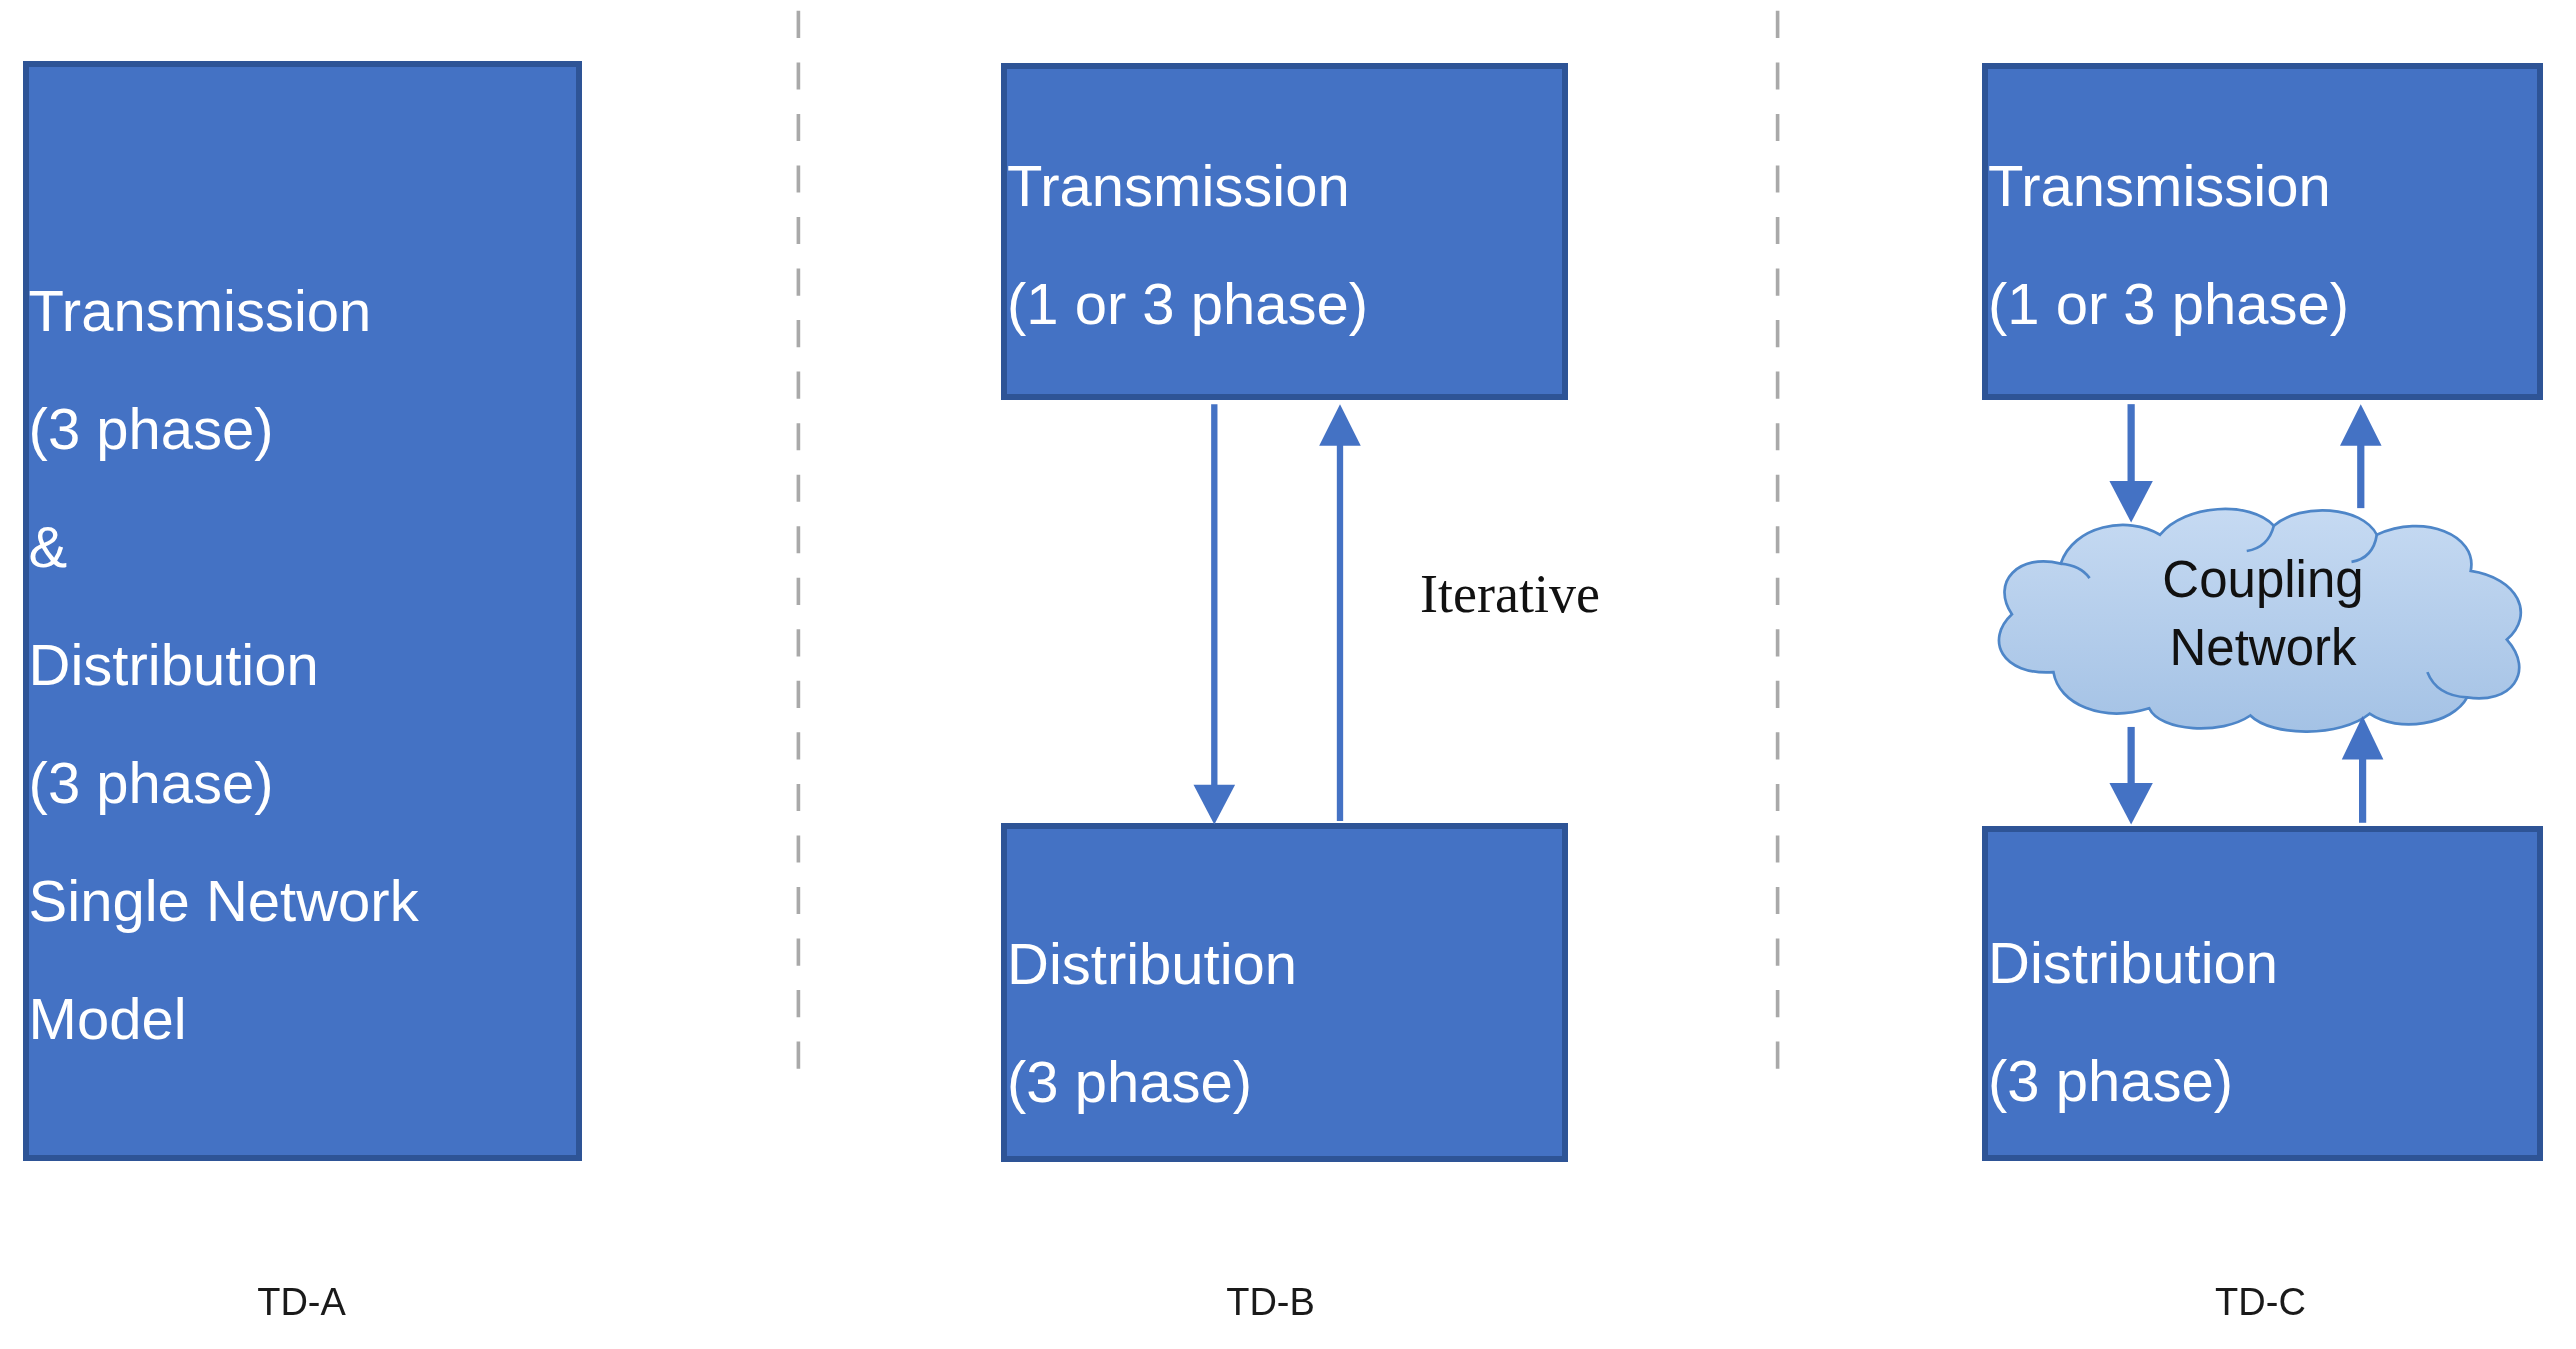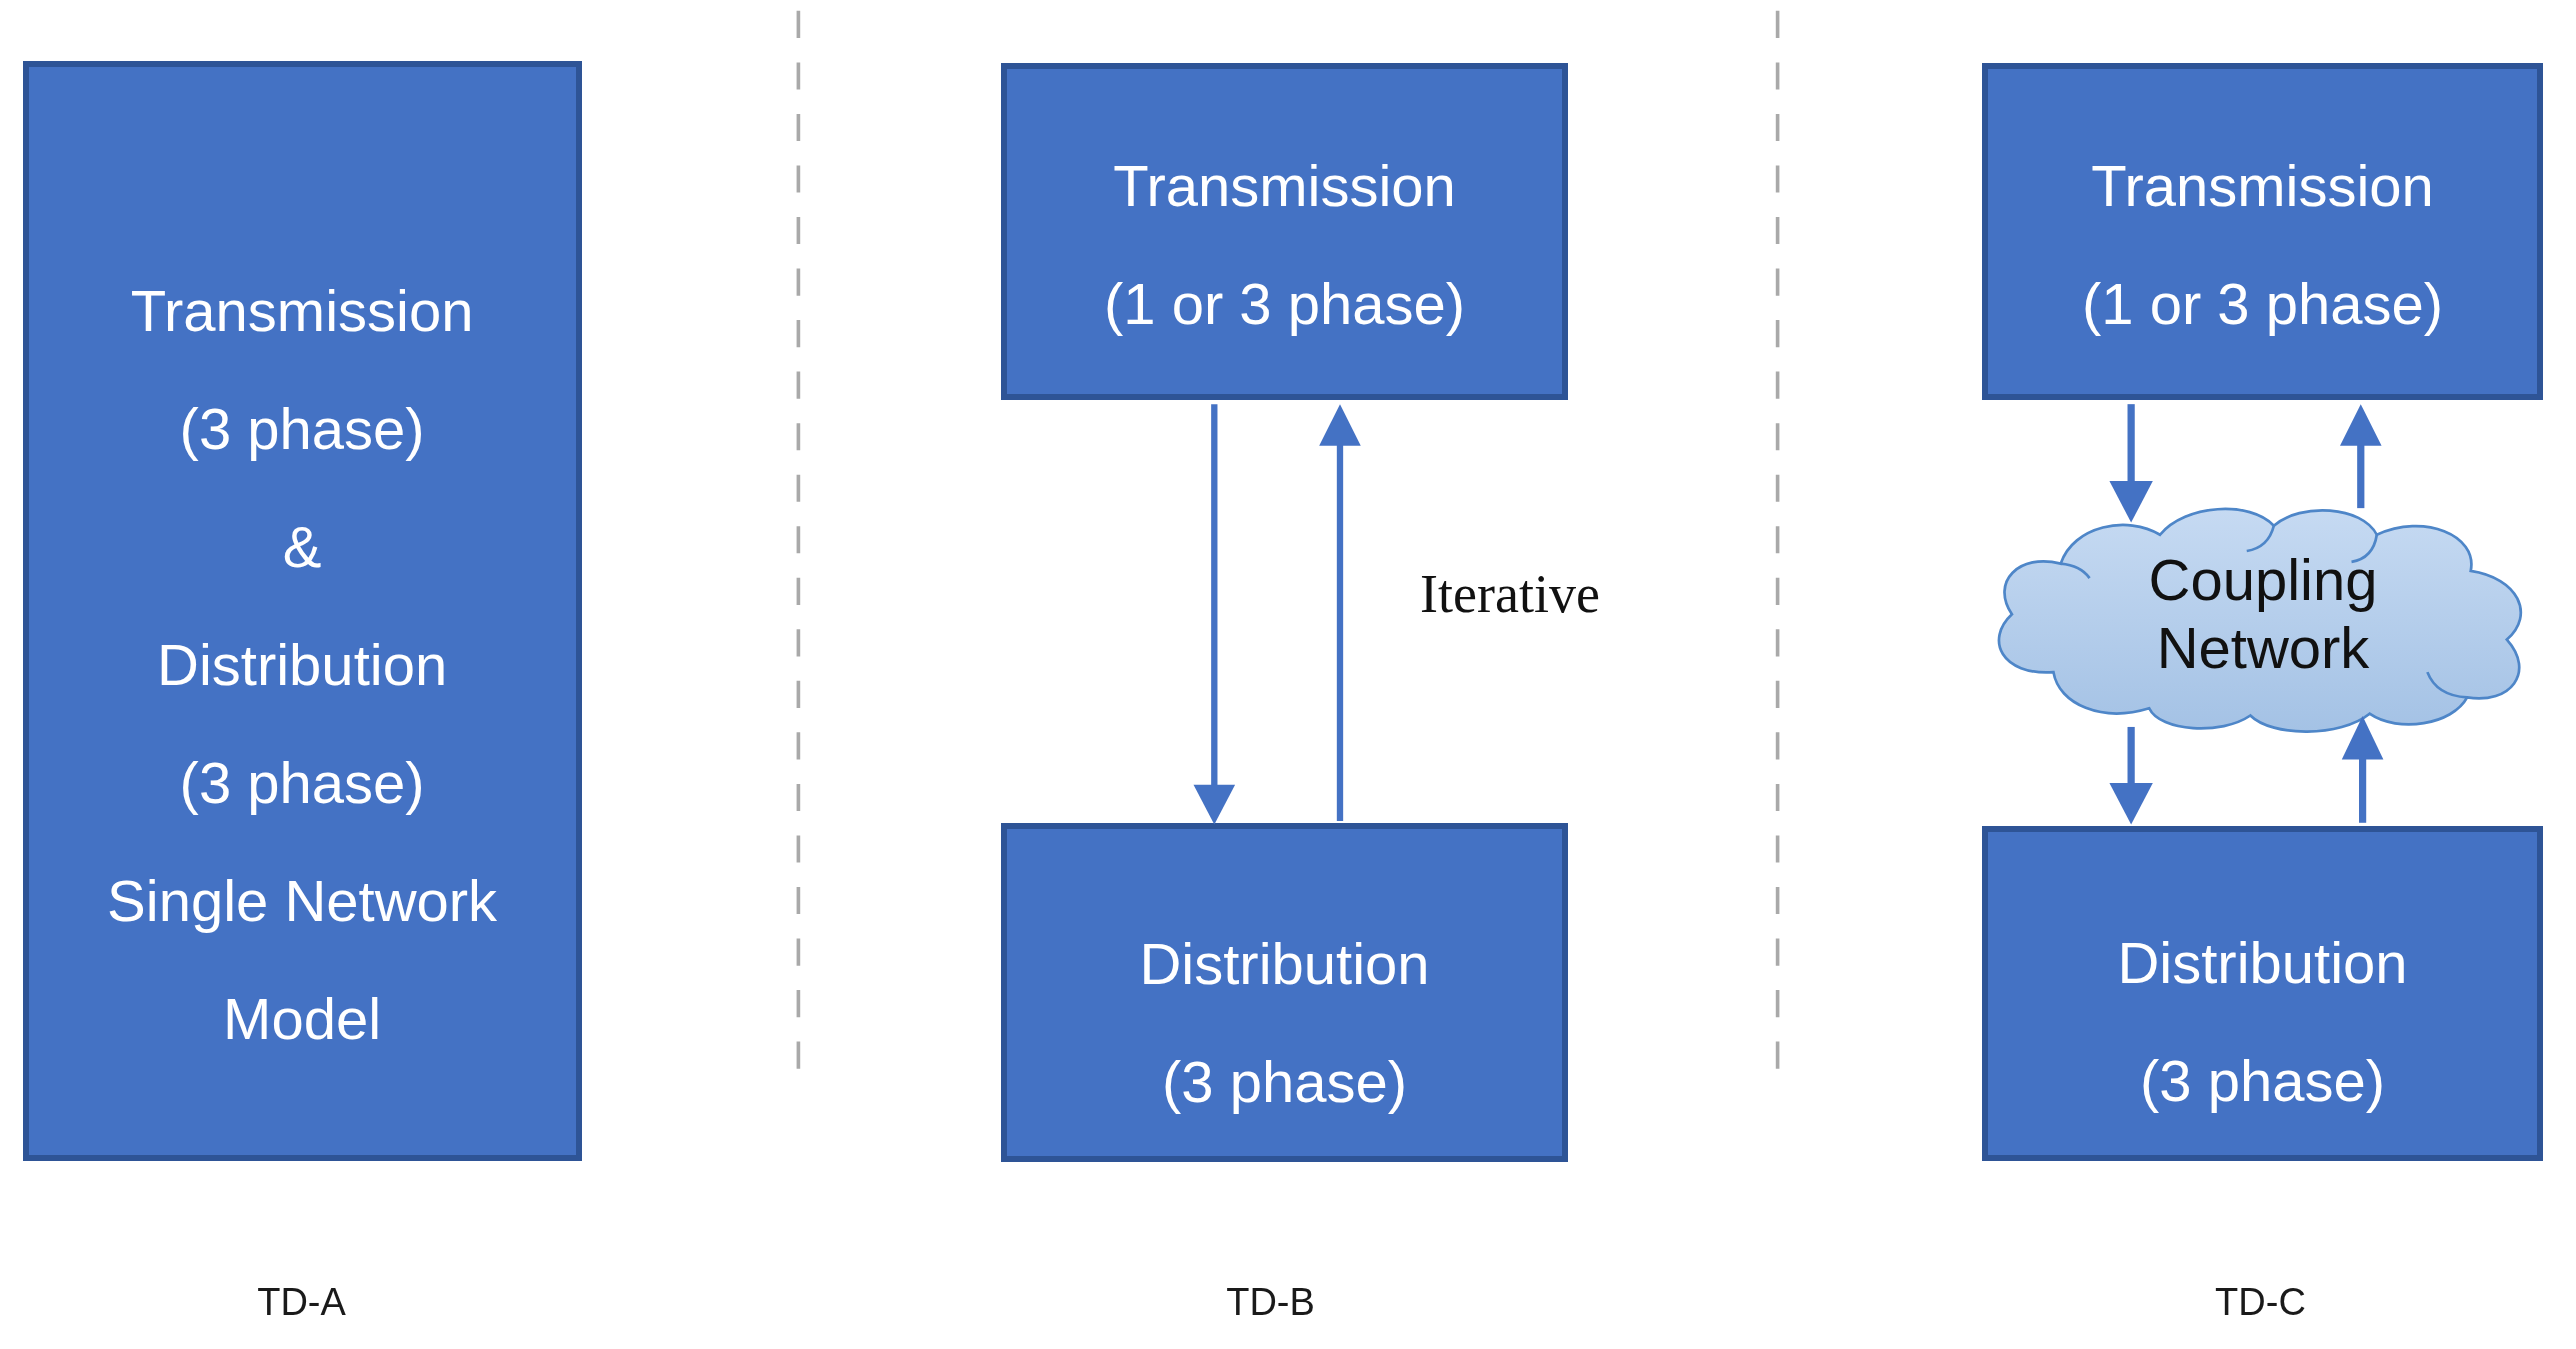--- a/index.html
+++ b/index.html
@@ -10,21 +10,21 @@
     font-family:"Liberation Sans", sans-serif;
     overflow:hidden;
   }
   .box{
     position:absolute;
     background:#4472c4;
     border:6.3px solid #2e5496;
     box-sizing:border-box;
     display:flex;
     flex-direction:column;
-    align-items:center;
+    align-items:flex-start;
     color:#ffffff;
     text-align:center;
   }
   .box .line{
     font-size:58px;
     line-height:118px;
     white-space:nowrap;
   }
   .box .line.bold{font-weight:normal;}
   #box-tda{left:22.6px;top:61px;width:559px;height:1100px;padding-top:185px;}
@@ -34,21 +34,21 @@
   #box-tdc-dist{left:1982px;top:826px;width:561px;height:335px;padding-top:72px;}
 
   .svg-layer{position:absolute;left:0;top:0;width:2576px;height:1349px;}
 
   #cloud-wrap{position:absolute;left:1983px;top:495px;width:560px;height:244px;}
   #cloud-wrap svg{position:absolute;left:0;top:0;width:100%;height:100%;}
   #cloud-text{
     position:absolute;left:0;top:51px;width:100%;
     text-align:center;color:#111111;
   }
-  #cloud-text .line{font-size:58px;line-height:68px;font-weight:500;}
+  #cloud-text .line{font-size:51px;line-height:68px;font-weight:500;}
 
   .annotation{
     position:absolute;left:1352px;top:550px;width:316px;
     text-align:center;color:#111111;
     font-family:"Liberation Serif", serif;
   }
   .annotation .line{font-size:54px;line-height:89px;white-space:nowrap;}
 
   .td-label{
     position:absolute;top:1270px;width:271px;

